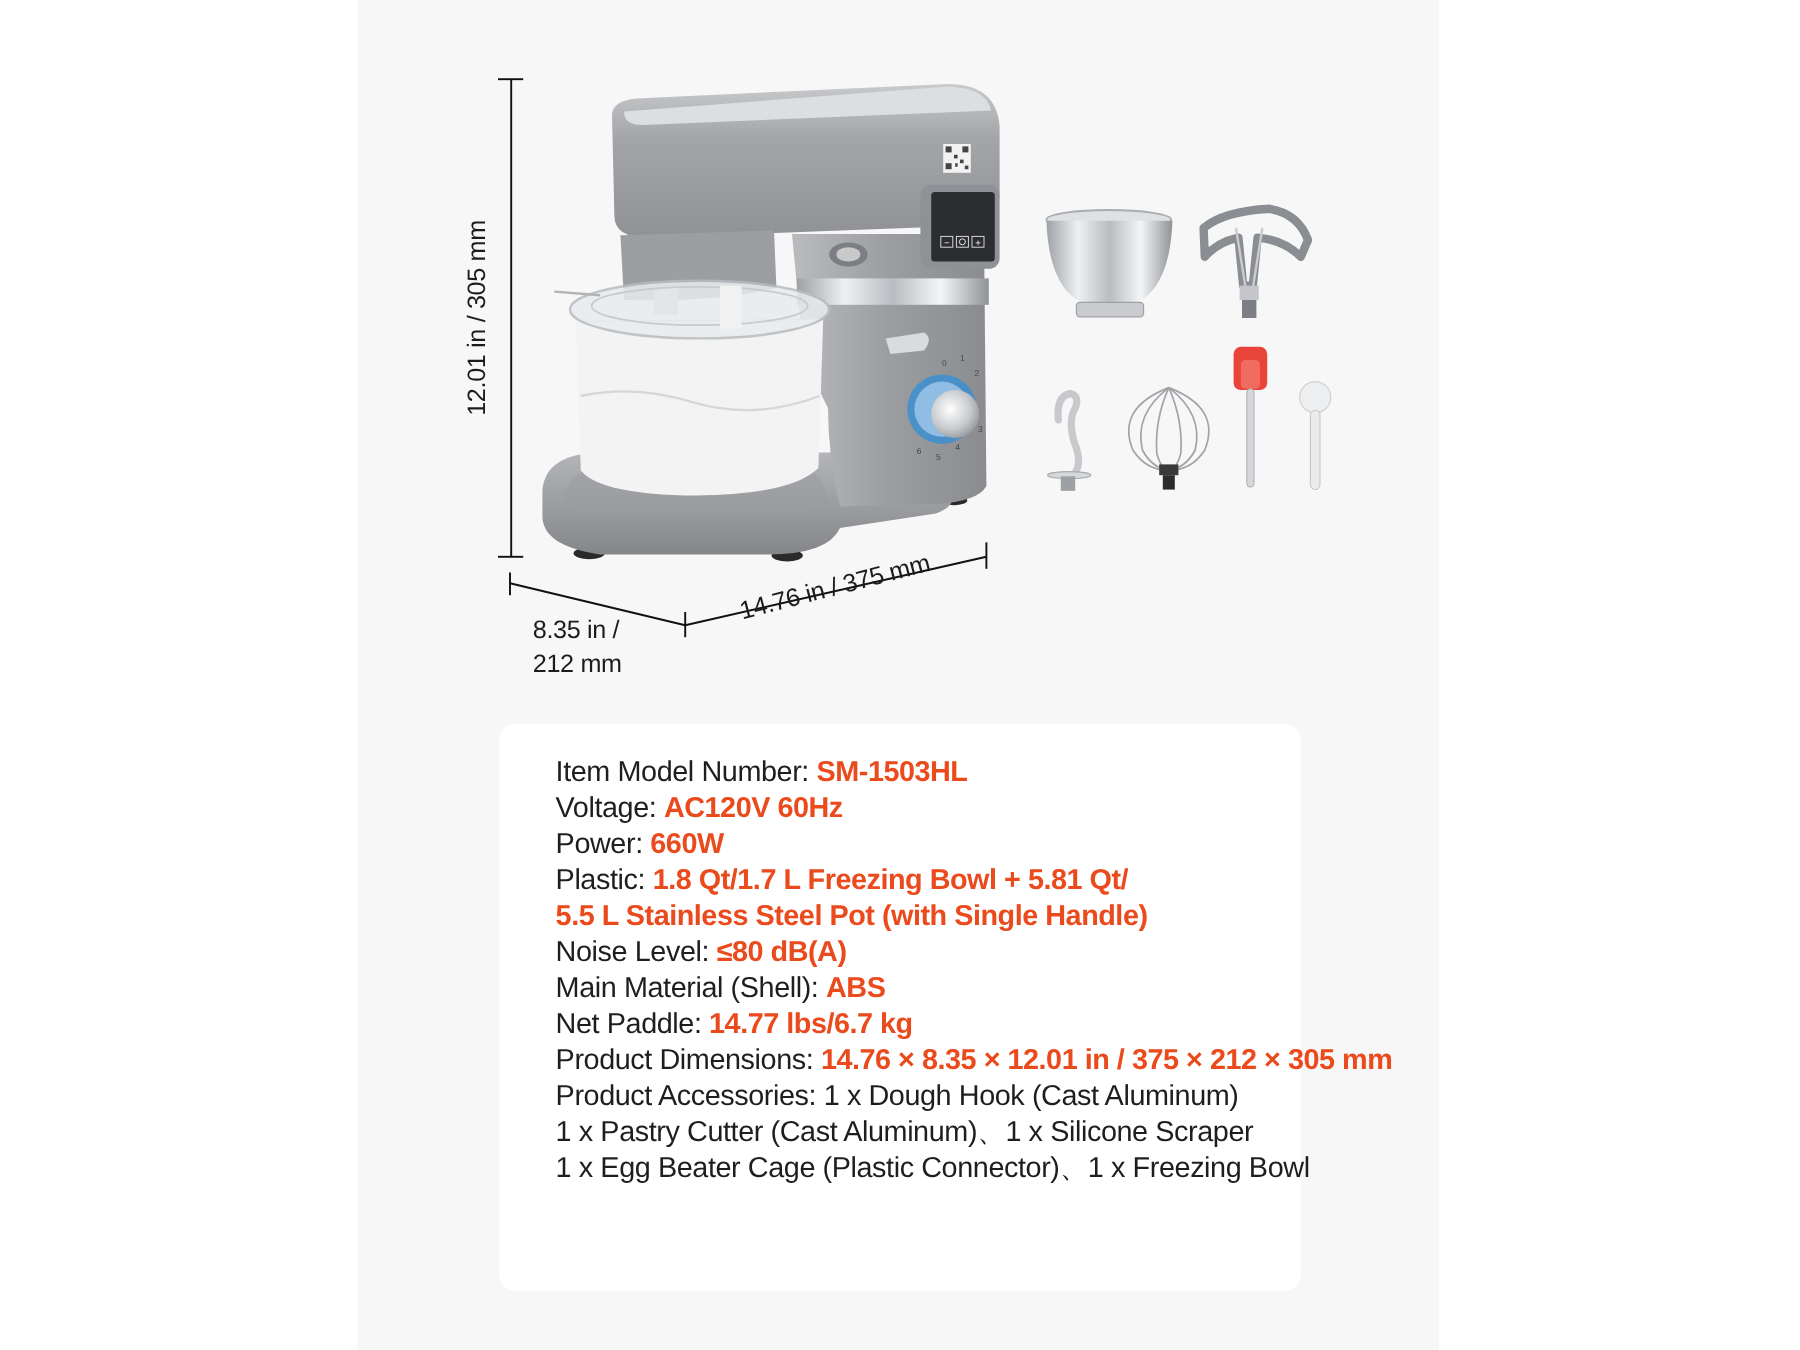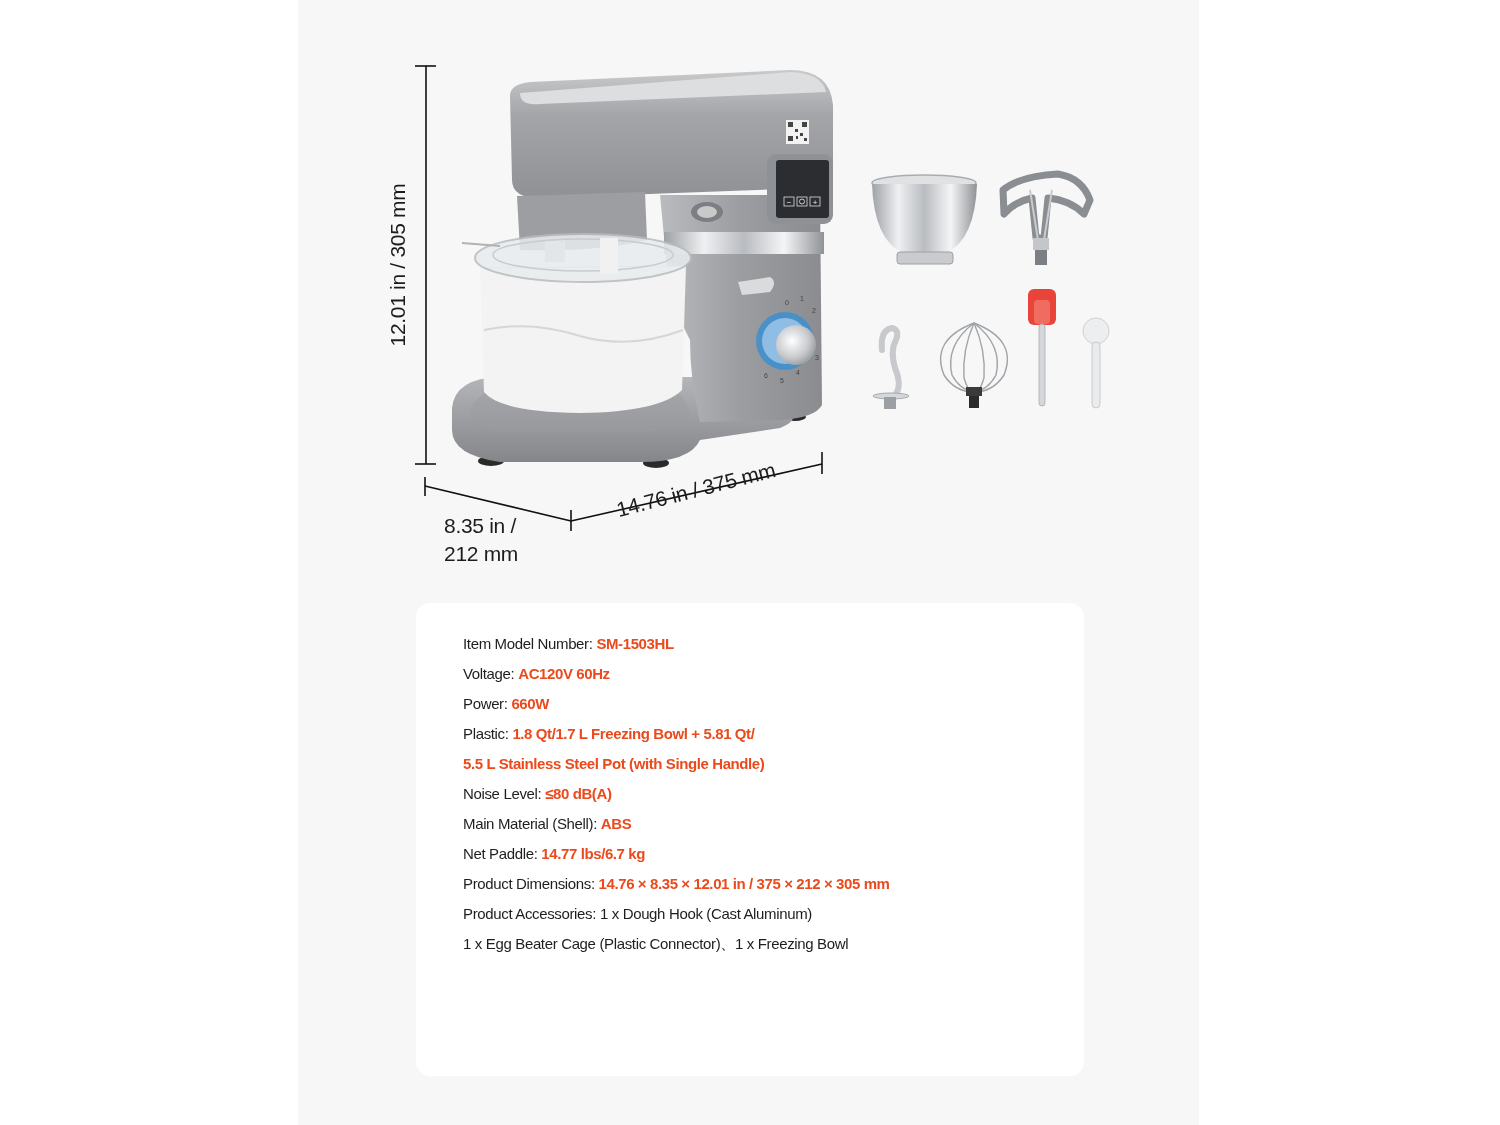--- a/index.html
+++ b/index.html
@@ -4,21 +4,21 @@
 <style>
   html,body{margin:0;padding:0;}
   body{width:1500px;height:1125px;background:#ffffff;position:relative;overflow:hidden;font-family:"Liberation Sans",sans-serif;}
   .panel{position:absolute;left:298px;top:0;width:901px;height:1125px;background:#f7f7f7;}
   .dim-text{position:absolute;color:#1c1c1c;font-size:21px;letter-spacing:-0.3px;white-space:nowrap;}
   .dim-height{left:398px;top:265px;transform-origin:center center;transform:translate(-50%,-50%) rotate(-90deg);}
   .dim-depth{left:444px;top:512px;text-align:left;line-height:28px;}
   .dim-width{left:620px;top:498px;transform:rotate(-14.5deg);transform-origin:left bottom;}
   .card{position:absolute;left:416px;top:603px;width:668px;height:473px;background:#ffffff;border-radius:14px;}
   .specs{position:absolute;left:47px;top:26px;width:600px;}
-  .row{font-size:15px;line-height:30px;color:#1e1e1e;letter-spacing:-0.35px;white-space:nowrap;}
+  .row{font-size:24px;line-height:30px;color:#1e1e1e;letter-spacing:-0.35px;white-space:nowrap;}
   .row .val{color:#ea4a1c;font-weight:bold;letter-spacing:-0.4px;}
   .stage{position:absolute;left:0;top:0;}
 </style>
 </head>
 <body>
 
 <div class="panel"></div>
 
 <svg class="stage" width="1500" height="600" viewBox="0 0 1500 600">
   <defs>
@@ -193,15 +193,16 @@
     <div class="row"><span>Item Model Number: </span><span class="val">SM-1503HL</span></div>
     <div class="row"><span>Voltage: </span><span class="val">AC120V 60Hz</span></div>
     <div class="row"><span>Power: </span><span class="val">660W</span></div>
     <div class="row"><span>Plastic: </span><span class="val">1.8 Qt/1.7 L Freezing Bowl + 5.81 Qt/</span></div>
     <div class="row"><span></span><span class="val">5.5 L Stainless Steel Pot (with Single Handle)</span></div>
     <div class="row"><span>Noise Level: </span><span class="val">≤80 dB(A)</span></div>
     <div class="row"><span>Main Material (Shell): </span><span class="val">ABS</span></div>
     <div class="row"><span>Net Paddle: </span><span class="val">14.77 lbs/6.7 kg</span></div>
     <div class="row"><span>Product Dimensions: </span><span class="val">14.76 × 8.35 × 12.01 in / 375 × 212 × 305 mm</span></div>
     <div class="row"><span>Product Accessories: 1 x Dough Hook (Cast Aluminum)</span></div>
+    <div class="row"><span>1 x Pastry Cutter (Cast Aluminum)、1 x Silicone Scraper</span></div>
     <div class="row"><span>1 x Egg Beater Cage (Plastic Connector)、1 x Freezing Bowl</span></div>
   </div>
 </div>
 
 </body></html>

